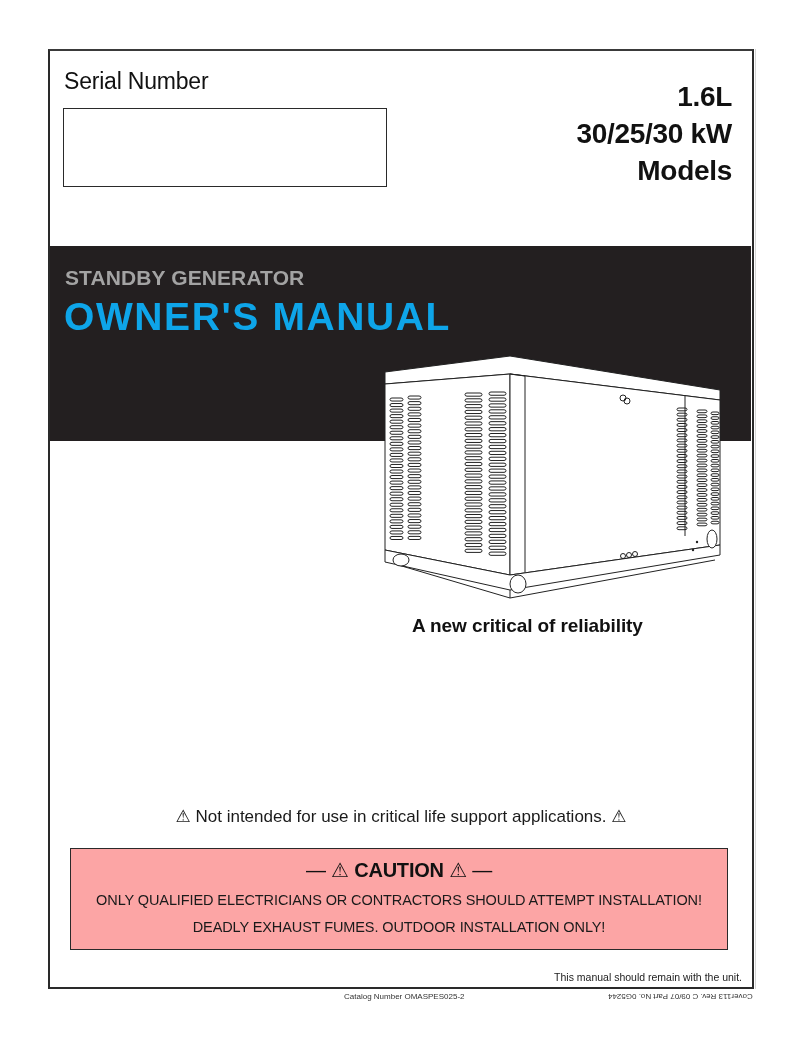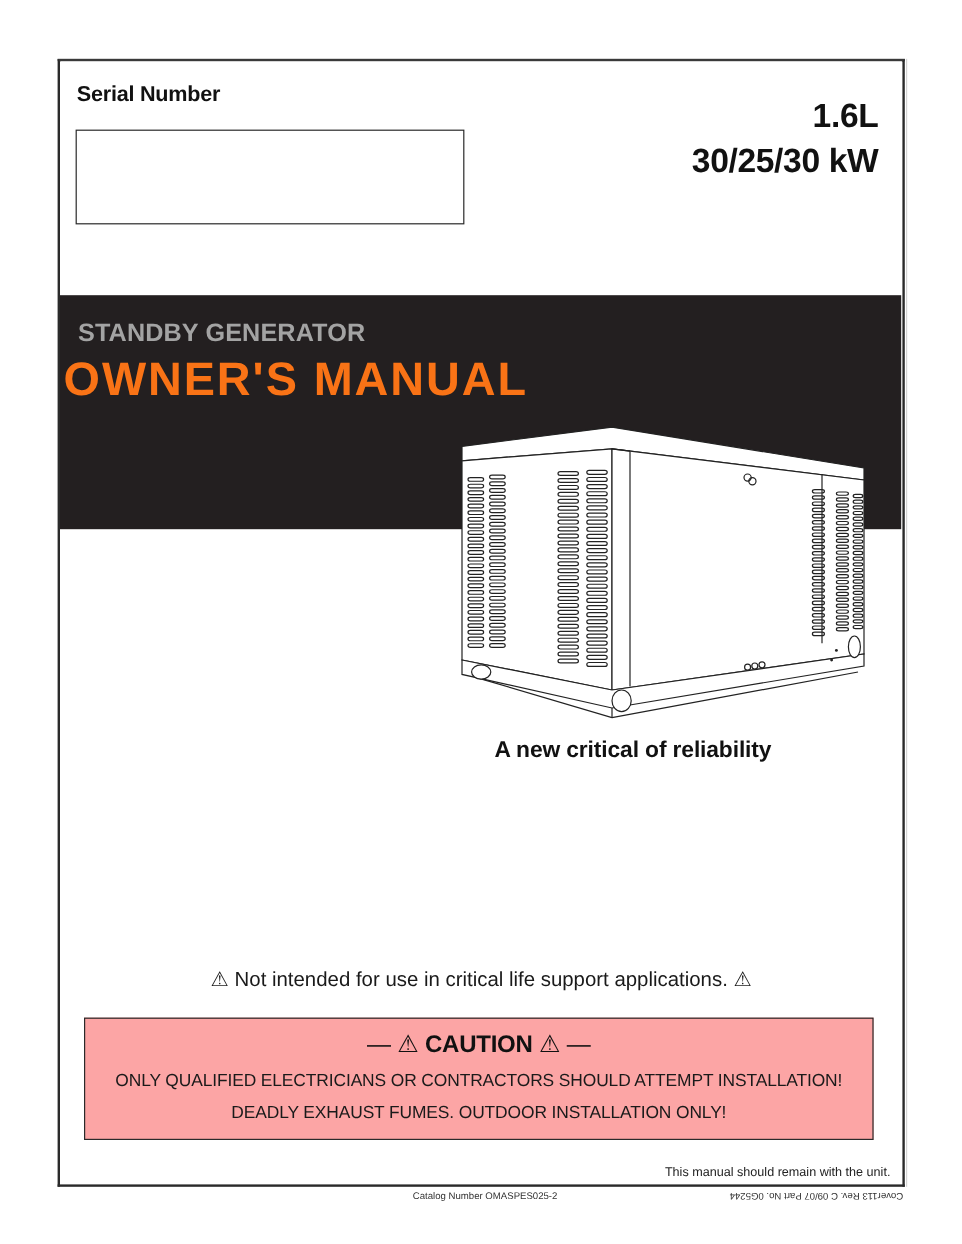--- a/index.html
+++ b/index.html
@@ -1,27 +1,27 @@
 <!DOCTYPE html>
 <html><head>
 <meta charset="utf-8">
 <style>
   html, body { margin: 0; padding: 0; background: #ffffff; }
   body { width: 802px; height: 1037px; position: relative; overflow: hidden;
          font-family: "Liberation Sans", sans-serif; color: #111; }
   .frame { position: absolute; left: 48px; top: 49px; width: 702px; height: 936px;
            border: 2px solid #2a2a2a; border-top-color: #3a3a3a; background: #fff; }
   .edge-line { position: absolute; left: 755px; top: 49px; width: 1px; height: 940px; background: #d4d4d4; }
-  .serial-label { position: absolute; left: 64px; top: 68px; font-size: 18px; font-weight: bold; letter-spacing: -0.2px; }
+  .serial-label { position: absolute; left: 64px; top: 68px; font-size: 23px; font-weight: normal; letter-spacing: -0.2px; }
   .serial-box { position: absolute; left: 63px; top: 108px; width: 322px; height: 77px; border: 1.5px solid #2a2a2a; background: #fff; }
   .models { position: absolute; right: 70px; top: 78px; text-align: right; font-weight: bold; font-size: 28px; line-height: 37px; letter-spacing: -0.3px; }
   .models div { white-space: nowrap; }
   .band { position: absolute; left: 50px; top: 246px; width: 701px; height: 195px; background: #231f20; }
   .band .sub { position: absolute; left: 15px; top: 20px; color: #a3a3a3; font-weight: bold; font-size: 21px; letter-spacing: 0.1px; }
-  .band .title { position: absolute; left: 3px; top: 49px; color: #f97316; font-weight: bold; font-size: 39px; letter-spacing: 1.6px; }
+  .band .title { position: absolute; left: 14px; top: 49px; color: #0ea5e9; font-weight: bold; font-size: 39px; letter-spacing: 1.6px; }
   .gen { position: absolute; left: 375px; top: 350px; width: 350px; height: 255px; }
   .tagline { position: absolute; left: 412px; top: 615px; font-weight: bold; font-size: 19px; letter-spacing: -0.1px; }
   .notice { position: absolute; left: 0; width: 802px; top: 806px; text-align: center; font-size: 17px; color: #1a1a1a; }
   .caution { position: absolute; left: 70px; top: 848px; width: 656px; height: 100px; border: 1.5px solid #2a2a2a; background: #fca5a5; text-align: center; }
   .caution .head { margin-top: 9px; font-size: 20px; font-weight: bold; letter-spacing: -0.2px; }
   .caution .head .dash, .caution .head .tri { font-weight: normal; }
   .caution .line { font-size: 14.5px; color: #1a1a1a; letter-spacing: -0.1px; }
   .caution .l1 { margin-top: 10px; }
   .caution .l2 { margin-top: 11px; }
   .remain { position: absolute; right: 60px; top: 971px; font-size: 10.5px; color: #222; }
@@ -37,20 +37,21 @@
 <div class="edge-line"></div>
 
 <div class="serial-label">Serial Number</div>
 <div class="serial-box">
   <span></span>
 </div>
 
 <div class="models">
   <div>1.6L</div>
   <div>30/25/30 kW</div>
+  <div>Models</div>
 </div>
 
 <div class="band">
   <div class="sub">STANDBY GENERATOR</div>
   <div class="title">OWNER'S MANUAL</div>
 </div>
 
 <svg class="gen" viewBox="0 0 350 255" xmlns="http://www.w3.org/2000/svg">
 
   <polygon class="face" points="10,22 135,6 345,40 345,50 135,24 10,34"></polygon>

